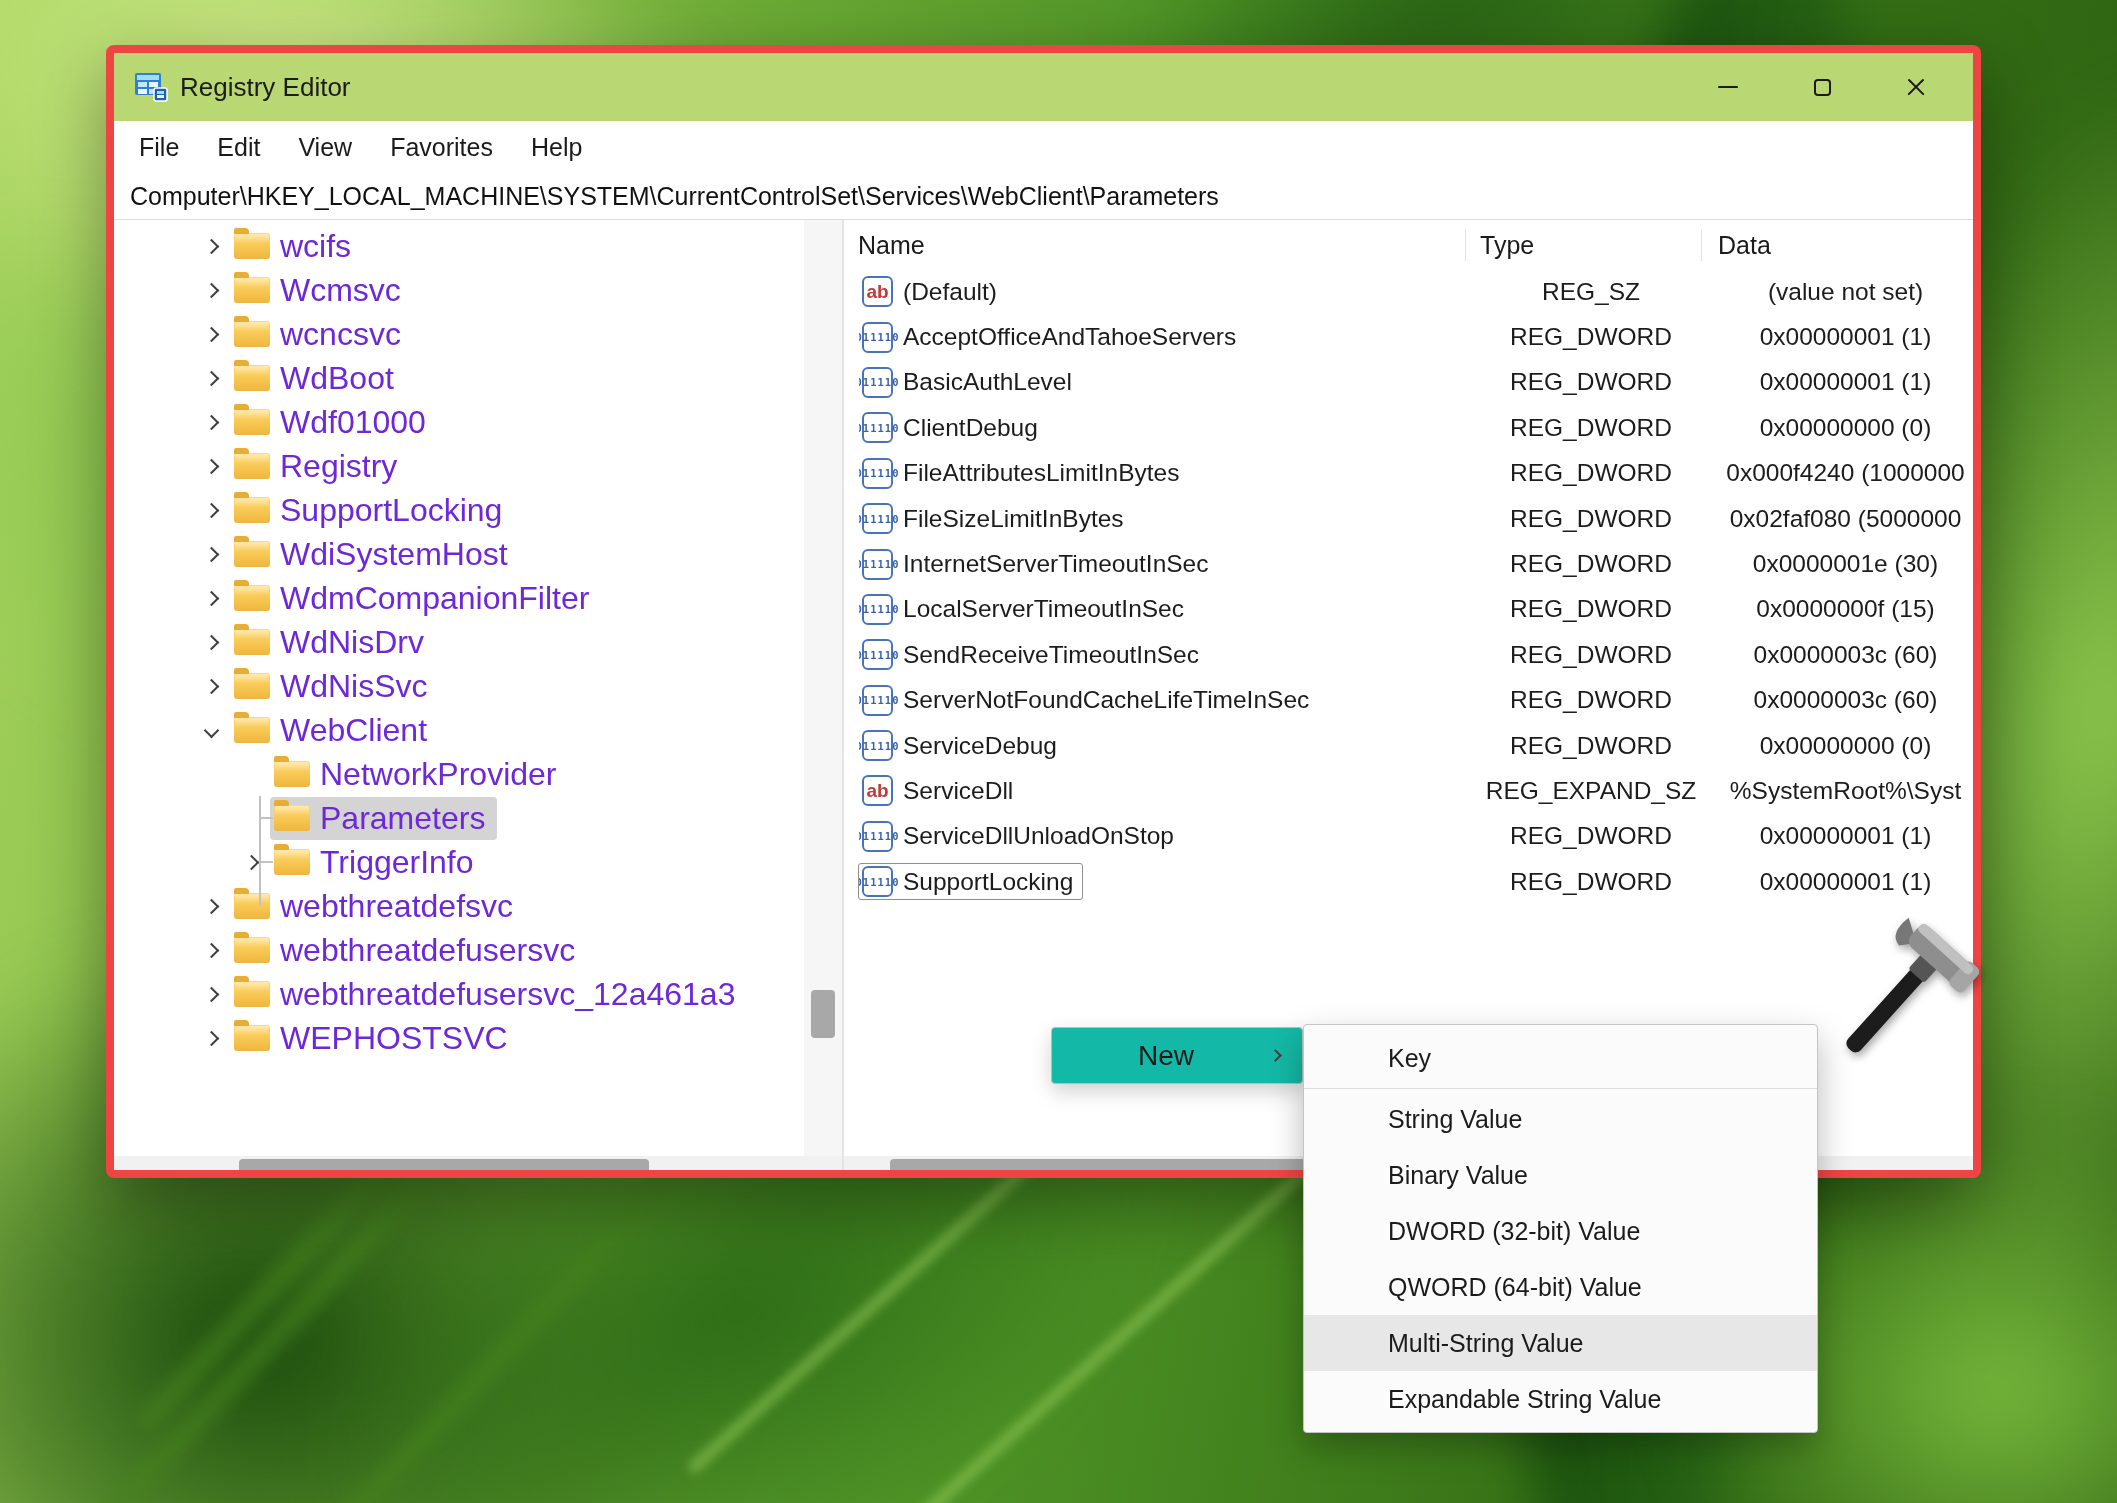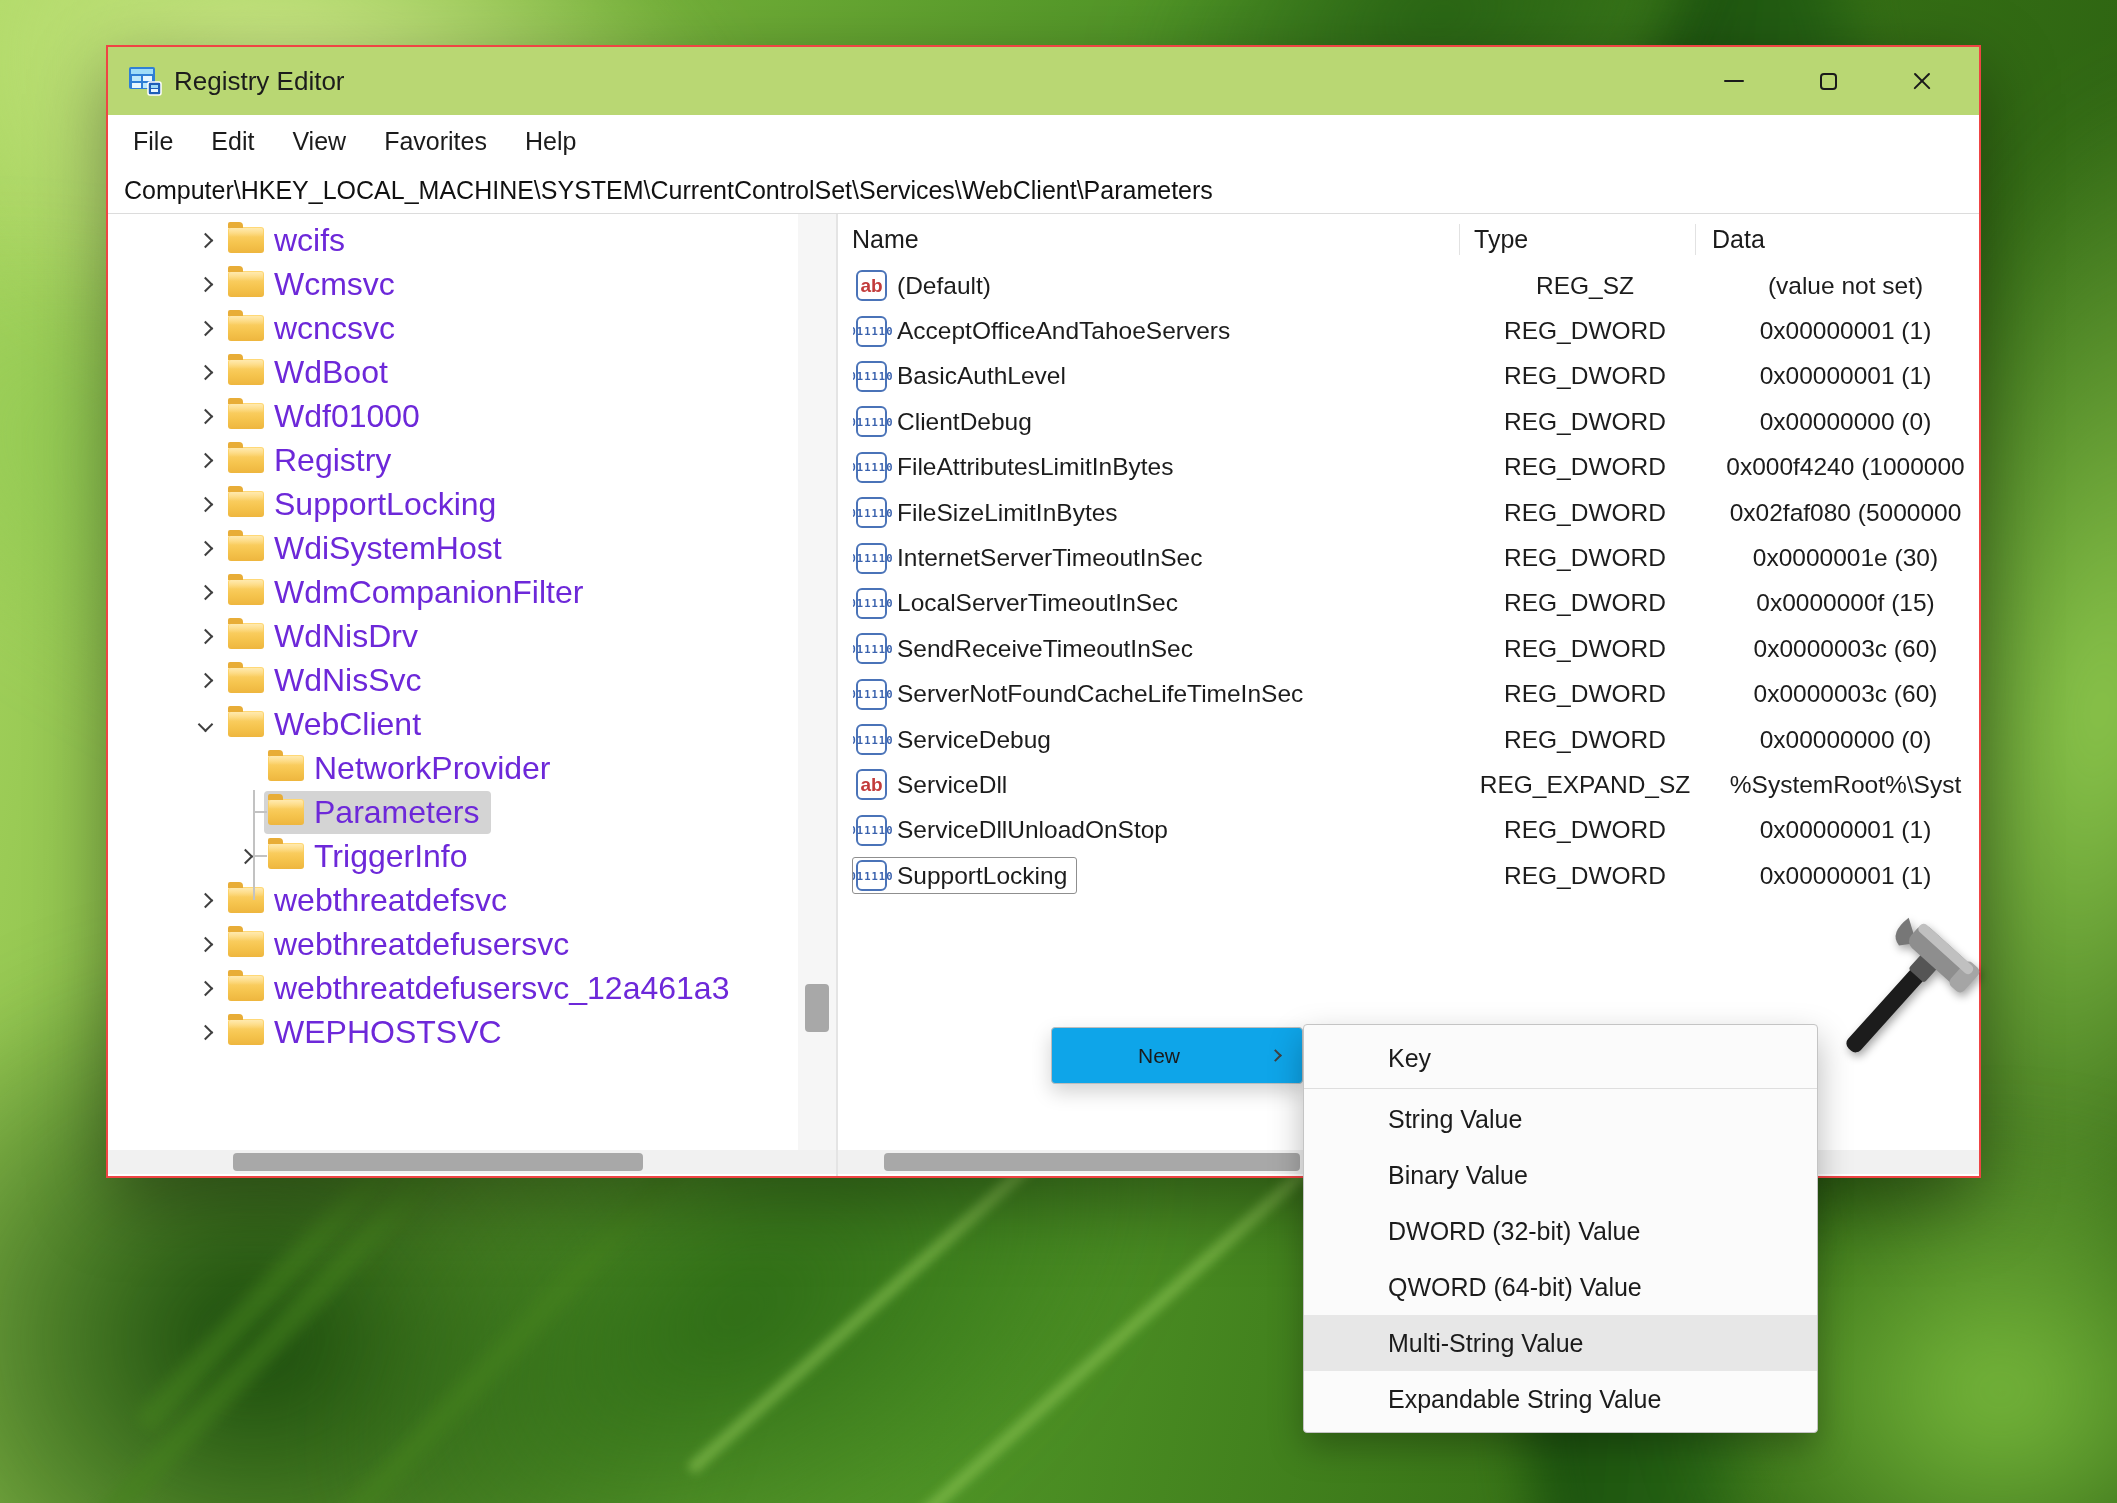--- a/index.html
+++ b/index.html
@@ -28,21 +28,21 @@
     background:radial-gradient(closest-side,rgba(130,196,66,.9),rgba(130,196,66,0)); }
   .stem { position:absolute; width:640px; height:26px; border-radius:13px;
     background:rgba(70,130,30,.55); filter:blur(7px); transform:rotate(-47deg); }
   .p1 { left:40px;  top:1180px; } .p2 { left:230px; top:1290px; } .p3 { left:-60px; top:1340px; }
   .vein { position:absolute; width:700px; height:13px; border-radius:7px;
     background:rgba(150,205,90,.5); filter:blur(5px); transform:rotate(-42deg); }
   .v1 { left:600px; top:1230px; } .v2 { left:760px; top:1340px; }
 
   
   .window { position:absolute; left:106px; top:45px; width:1875px; height:1133px;
-    background:#fff; border:2px solid #ef4444; border-radius:0;
+    background:#fff; border:8px solid #ef4444; border-radius:8px;
     box-shadow:0 24px 70px rgba(0,0,0,.38); z-index:10; overflow:hidden; }
 
   .titlebar { height:68px; background:#b9d773; display:flex; align-items:center;
     padding-left:20px; gap:12px; }
   .title { font-size:26px; color:#1c1c1c; }
   .captions { margin-left:auto; display:flex; height:100%; margin-right:10px; }
   .cap { width:94px; height:100%; display:flex; align-items:center; justify-content:center; cursor:default; }
   .ic-min { width:20px; height:2.5px; background:#1a1a1a; border-radius:2px; }
   .ic-max { width:17px; height:17px; border:2px solid #1a1a1a; border-radius:4px; }
   .ic-close { position:relative; width:22px; height:22px; }
@@ -108,23 +108,23 @@
     border:1.6px solid transparent; border-radius:3px; max-width:100%; overflow:hidden; white-space:nowrap; }
   .namebox.focus { border-color:#8f8f8f; }
   .ico { width:31px; height:31px; flex:none; border:2px solid #4a73b8; border-radius:6px;
     background:#fff; display:flex; align-items:center; justify-content:center; }
   .ico-ab { color:#c23b3b; font-weight:bold; font-size:19px; }
   .ico-dw { flex-direction:row; color:#3a62ae; font-weight:bold; font-size:10.5px;
     line-height:1.15; letter-spacing:1px; font-family:"DejaVu Sans Mono",monospace; }
 
   
   .newbox { position:absolute; left:1051px; top:1027px; width:252px; height:57px;
-    background:#0ea5e9; border:1px solid #bdbdbd; border-radius:4px;
+    background:#14b8a6; border:1px solid #bdbdbd; border-radius:4px;
     display:flex; align-items:center; justify-content:space-between;
-    padding:0 22px 0 86px; font-size:21px; color:#1b1b1b;
+    padding:0 22px 0 86px; font-size:28px; color:#1b1b1b;
     box-shadow:0 8px 20px rgba(0,0,0,.18); z-index:40; }
   .submenu { position:absolute; left:1303px; top:1024px; width:515px;
     background:#fbfbfb; border:1px solid #c4c4c4; border-radius:4px; padding:5px 0;
     box-shadow:0 14px 34px rgba(0,0,0,.28); z-index:41; font-size:25px; color:#1b1b1b; }
   .mi { height:56px; display:flex; align-items:center; padding-left:84px; }
   .mi.hl { background:#e7e7e7; }
   .msep { height:1px; background:#dedede; margin:2px 0; }
 
   
   .hammer { position:absolute; left:1813px; top:912px; width:180px; height:170px; z-index:60;

